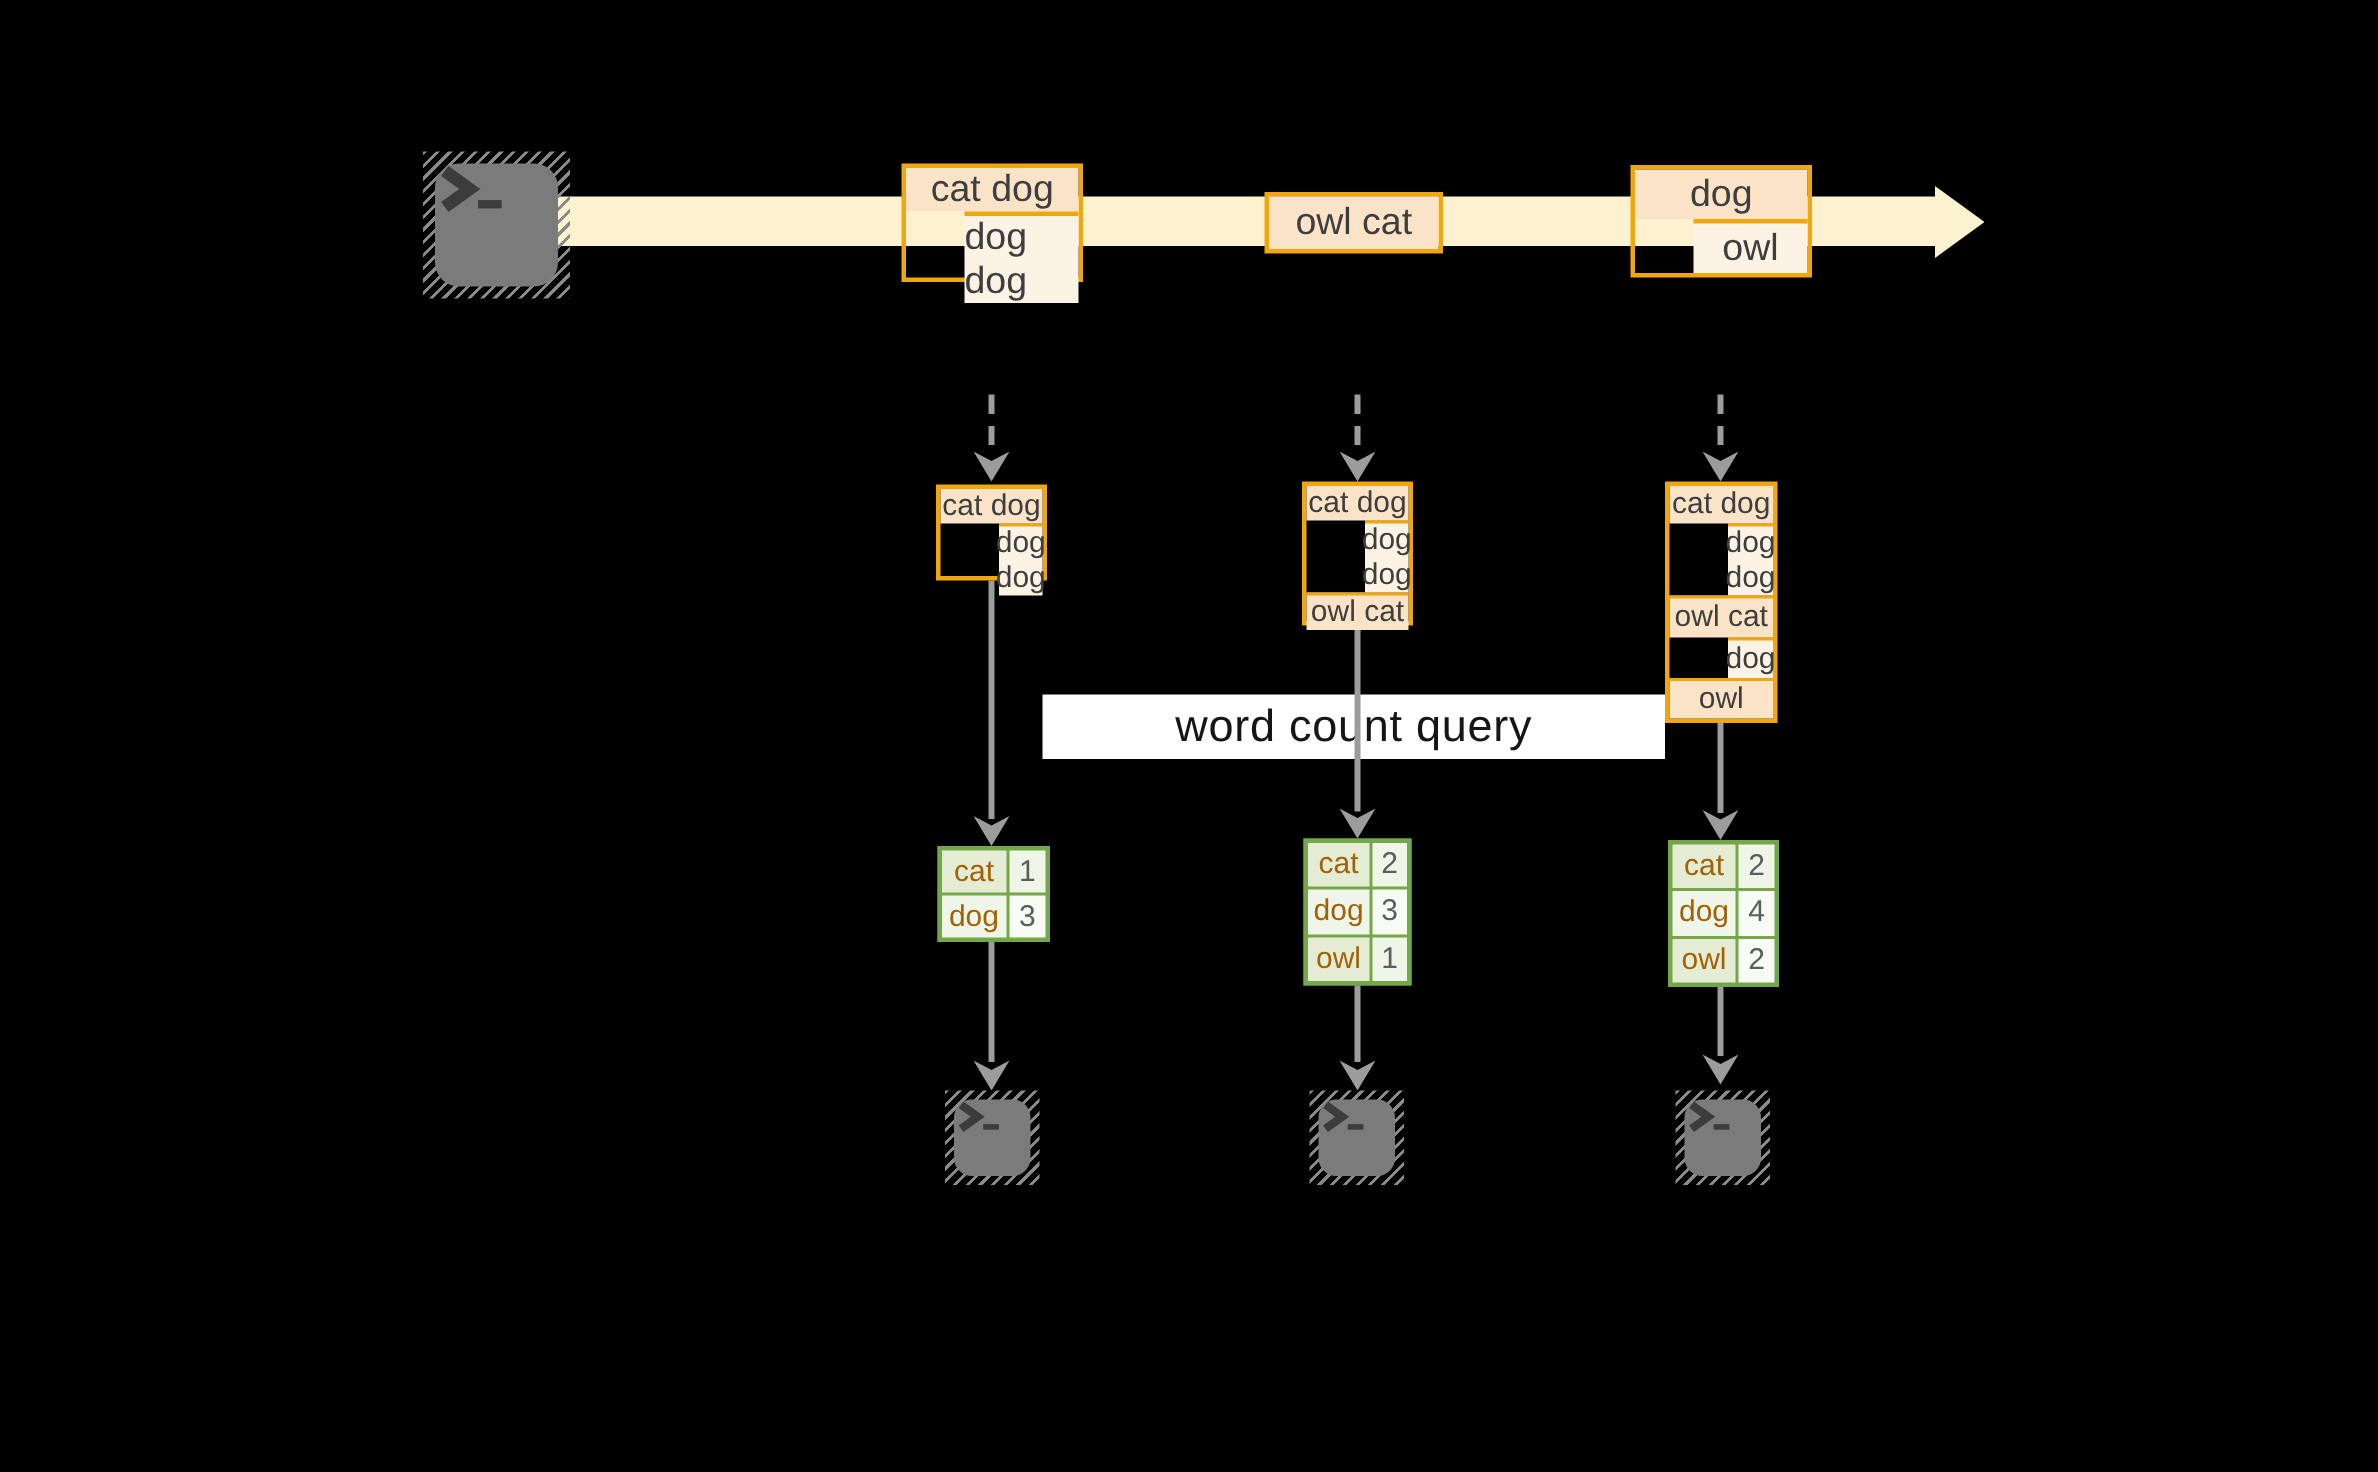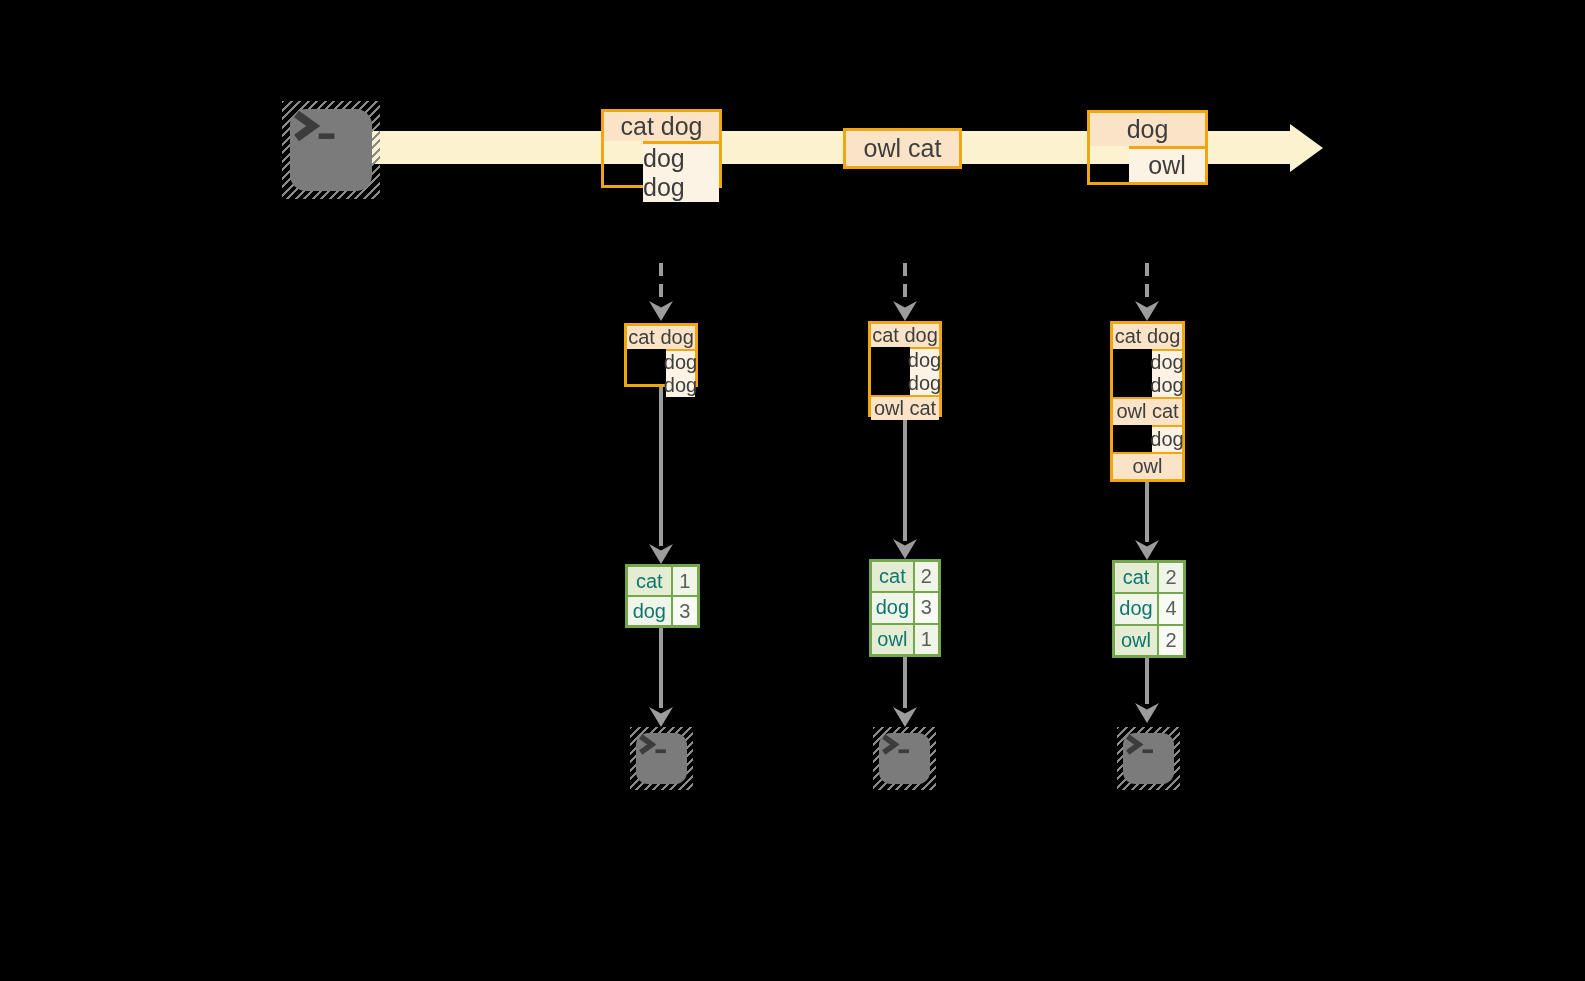--- a/index.html
+++ b/index.html
@@ -64,21 +64,21 @@
          clip-path:polygon(50% 100%,0 0,50% 32%,100% 0);}
 
   
   .qlabel{position:absolute;left:695px;top:463px;width:415px;height:43px;background:#ffffff;
           display:flex;align-items:center;justify-content:center;font-size:30px;color:#161616;
           z-index:0;letter-spacing:0.5px;}
 
   
   .gtable{position:absolute;border:3px solid var(--green);background:var(--green);
           display:grid;grid-template-columns:1.75fr 1fr;gap:2px;box-sizing:border-box;z-index:3;}
-  .gtable .cell{display:flex;align-items:center;justify-content:center;font-size:20px;color:#0f766e;}
+  .gtable .cell{display:flex;align-items:center;justify-content:center;font-size:20px;color:#a16207;}
   .cell.wd{background:var(--gword-dark);}
   .cell.nd{background:var(--gnum-dark);color:#5d5d5d;}
   .cell.wl{background:var(--gword-light);}
   .cell.nl{background:var(--gnum-light);color:#5d5d5d;}
   #table1{left:625px;top:564px;width:75px;height:64px;}
   #table2{left:869px;top:559px;width:72px;height:98px;}
   #table3{left:1112px;top:560px;width:74px;height:98px;}
 
   #sink1{left:630px;top:727px;}
   #sink2{left:873px;top:727px;}
@@ -129,20 +129,21 @@
     <div class="row peach">owl cat</div>
   </div>
   <div class="obox stack" id="stack3">
     <div class="row peach">cat dog</div>
     <div class="row cream">dog dog</div>
     <div class="row peach">owl cat</div>
     <div class="row cream">dog</div>
     <div class="row peach">owl</div>
   </div>
 
+  <div class="qlabel">word count query</div>
 
   <div class="vline" style="left:659px;top:387px;height:159px;"></div>
   <div class="ahead" style="left:649px;top:544px;"></div>
   <div class="vline" style="left:903px;top:417px;height:124px;"></div>
   <div class="ahead" style="left:893px;top:539px;"></div>
   <div class="vline" style="left:1145px;top:482px;height:60px;"></div>
   <div class="ahead" style="left:1135px;top:540px;"></div>
 
   <div class="gtable" id="table1">
     <div class="cell wd">cat</div>

